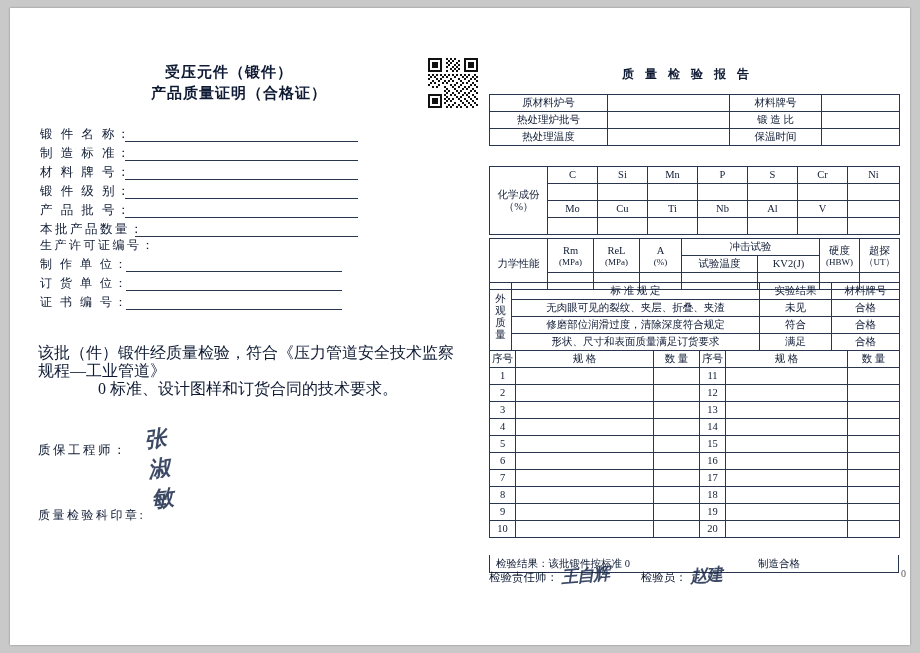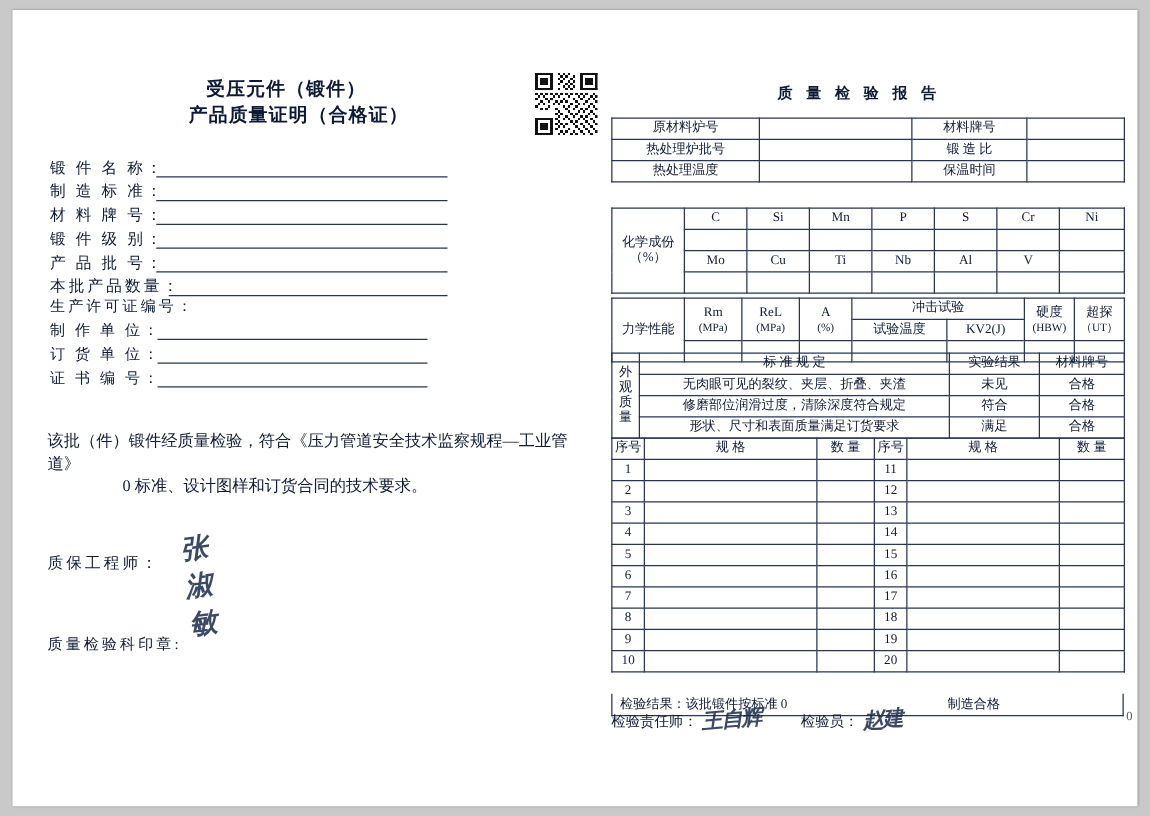--- a/index.html
+++ b/index.html
@@ -112,21 +112,21 @@
     border-bottom: 1px solid #2a3550;
     height: 0;
   }
   .nowline { border: none; }
 
   .para {
     position: absolute;
     left: 28px;
     top: 324px;
     width: 430px;
-    font-size: 13px;
+    font-size: 16px;
     color: #0e1a33;
     line-height: 18px;
   }
   .para .l2 {
     display: block;
     margin-left: 60px;
   }
 
   .sig-row {
     position: absolute;

